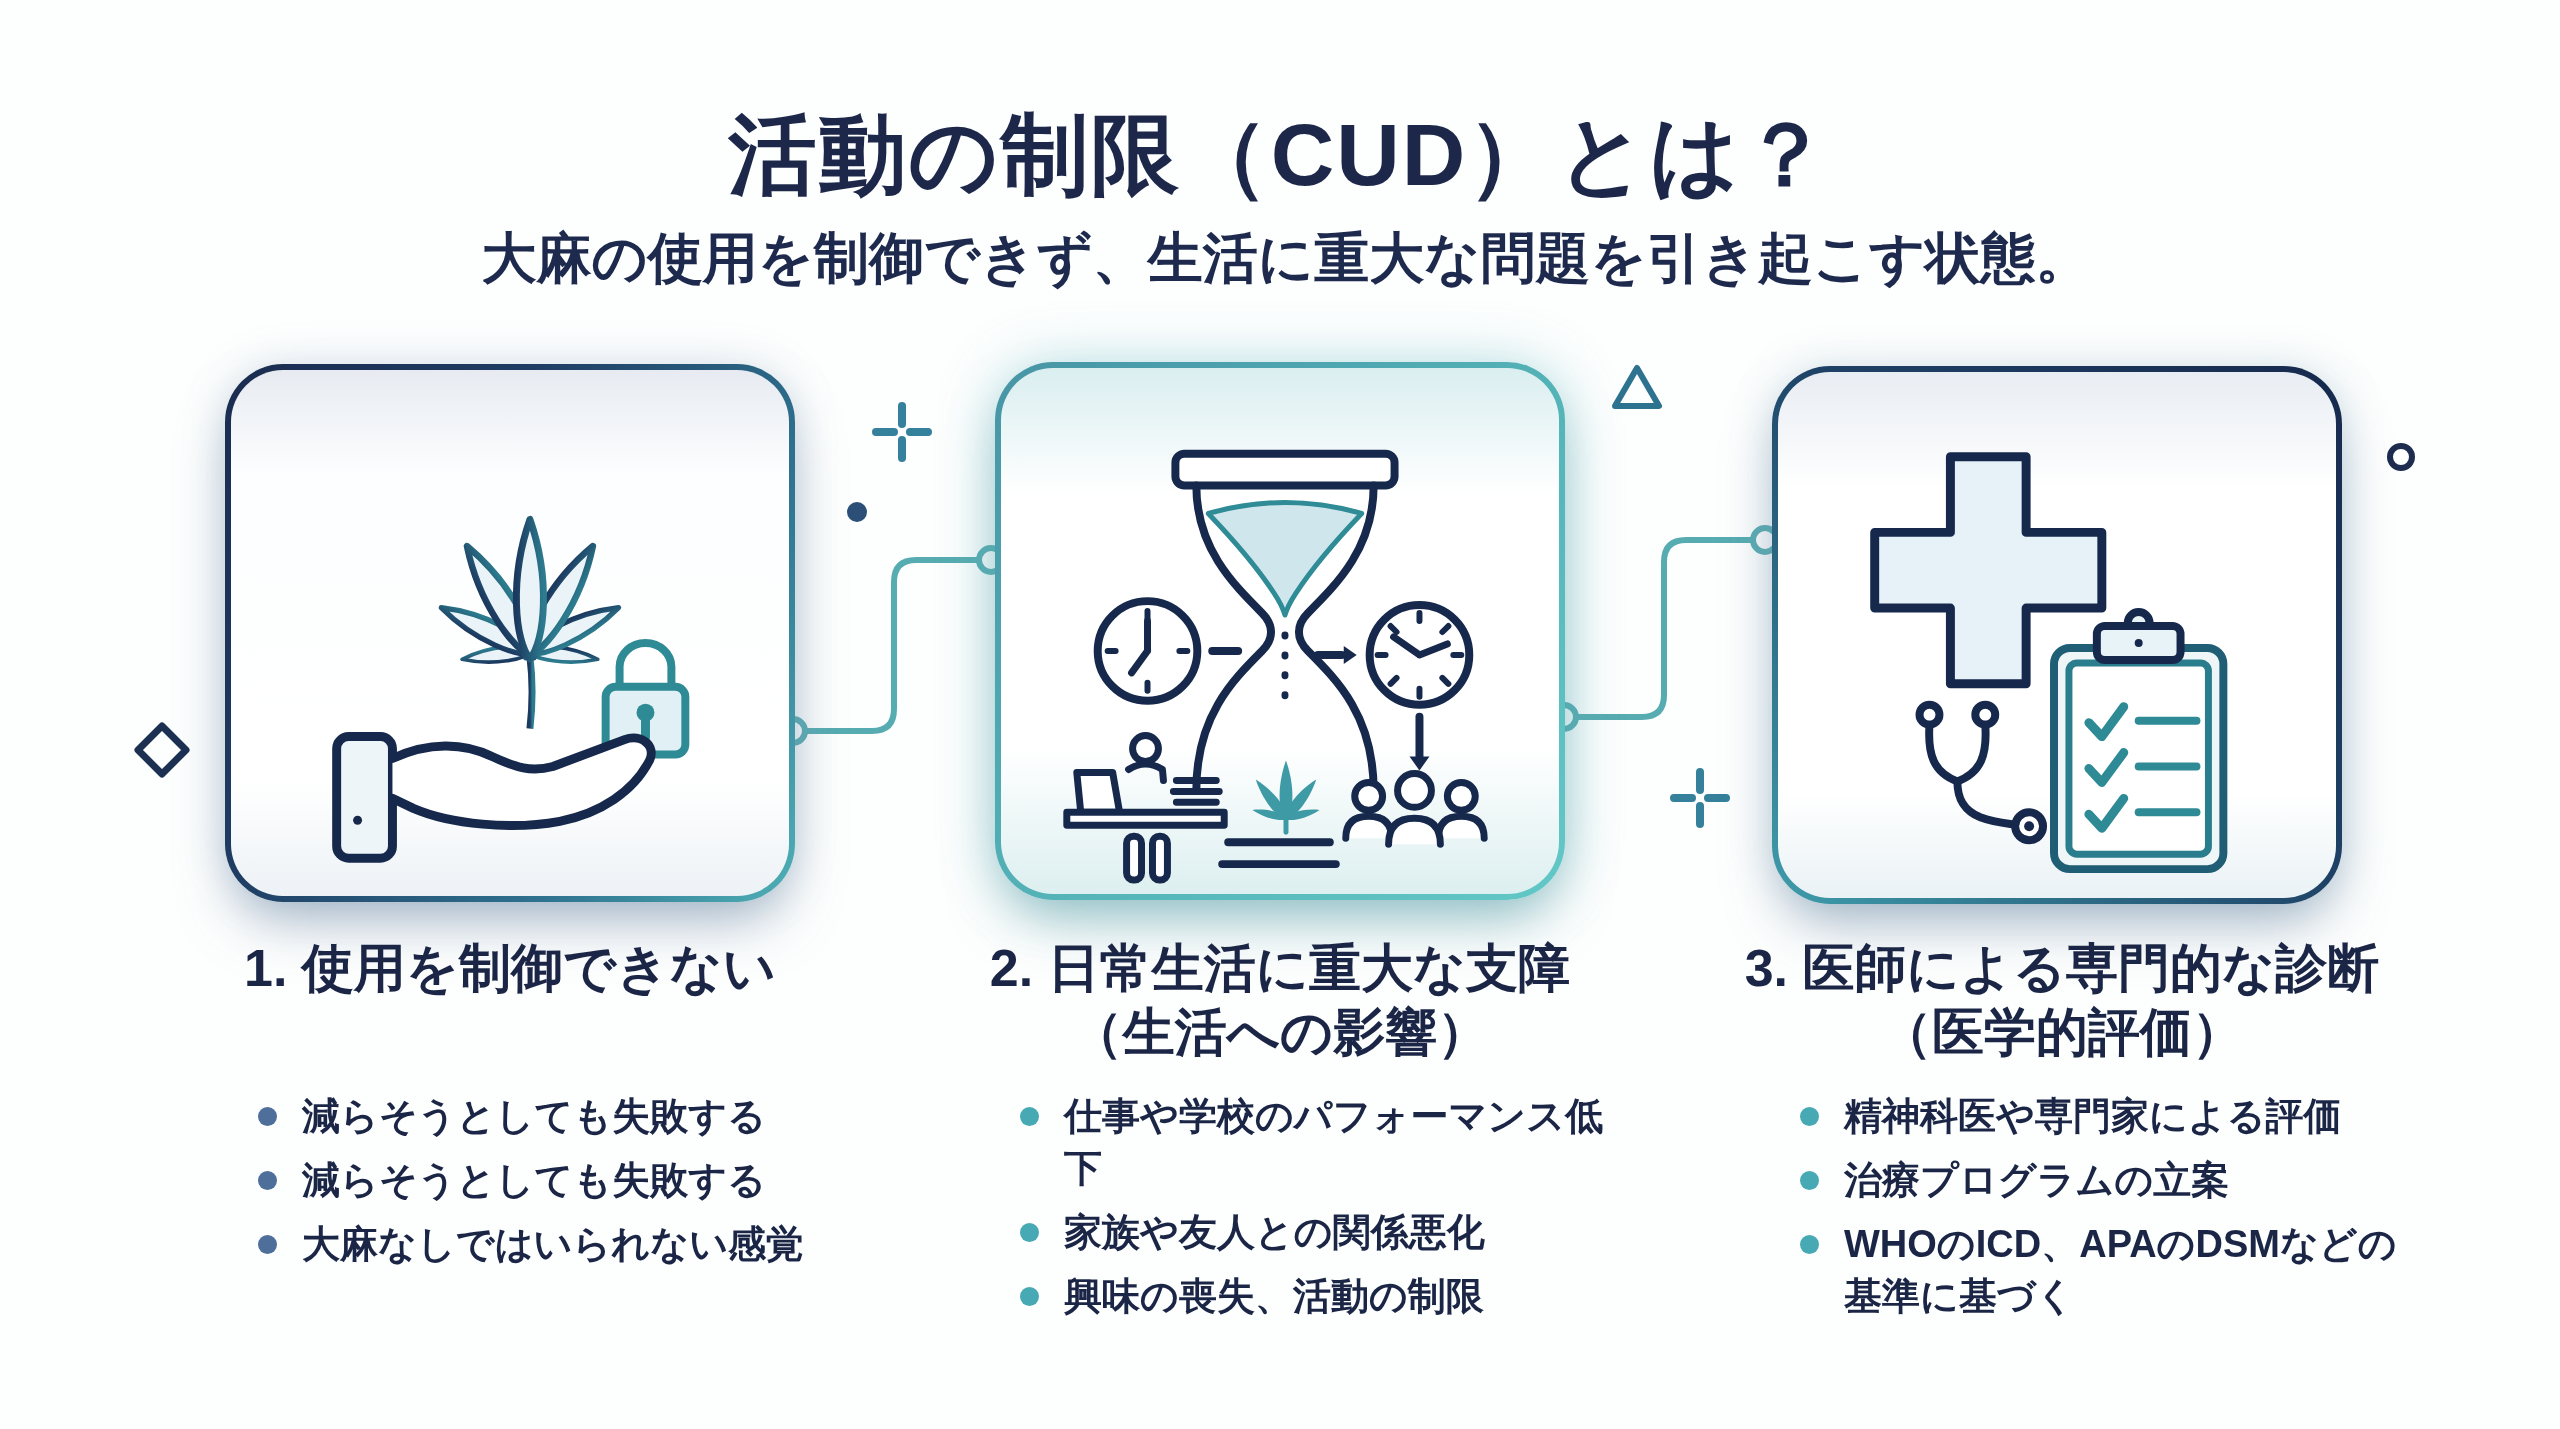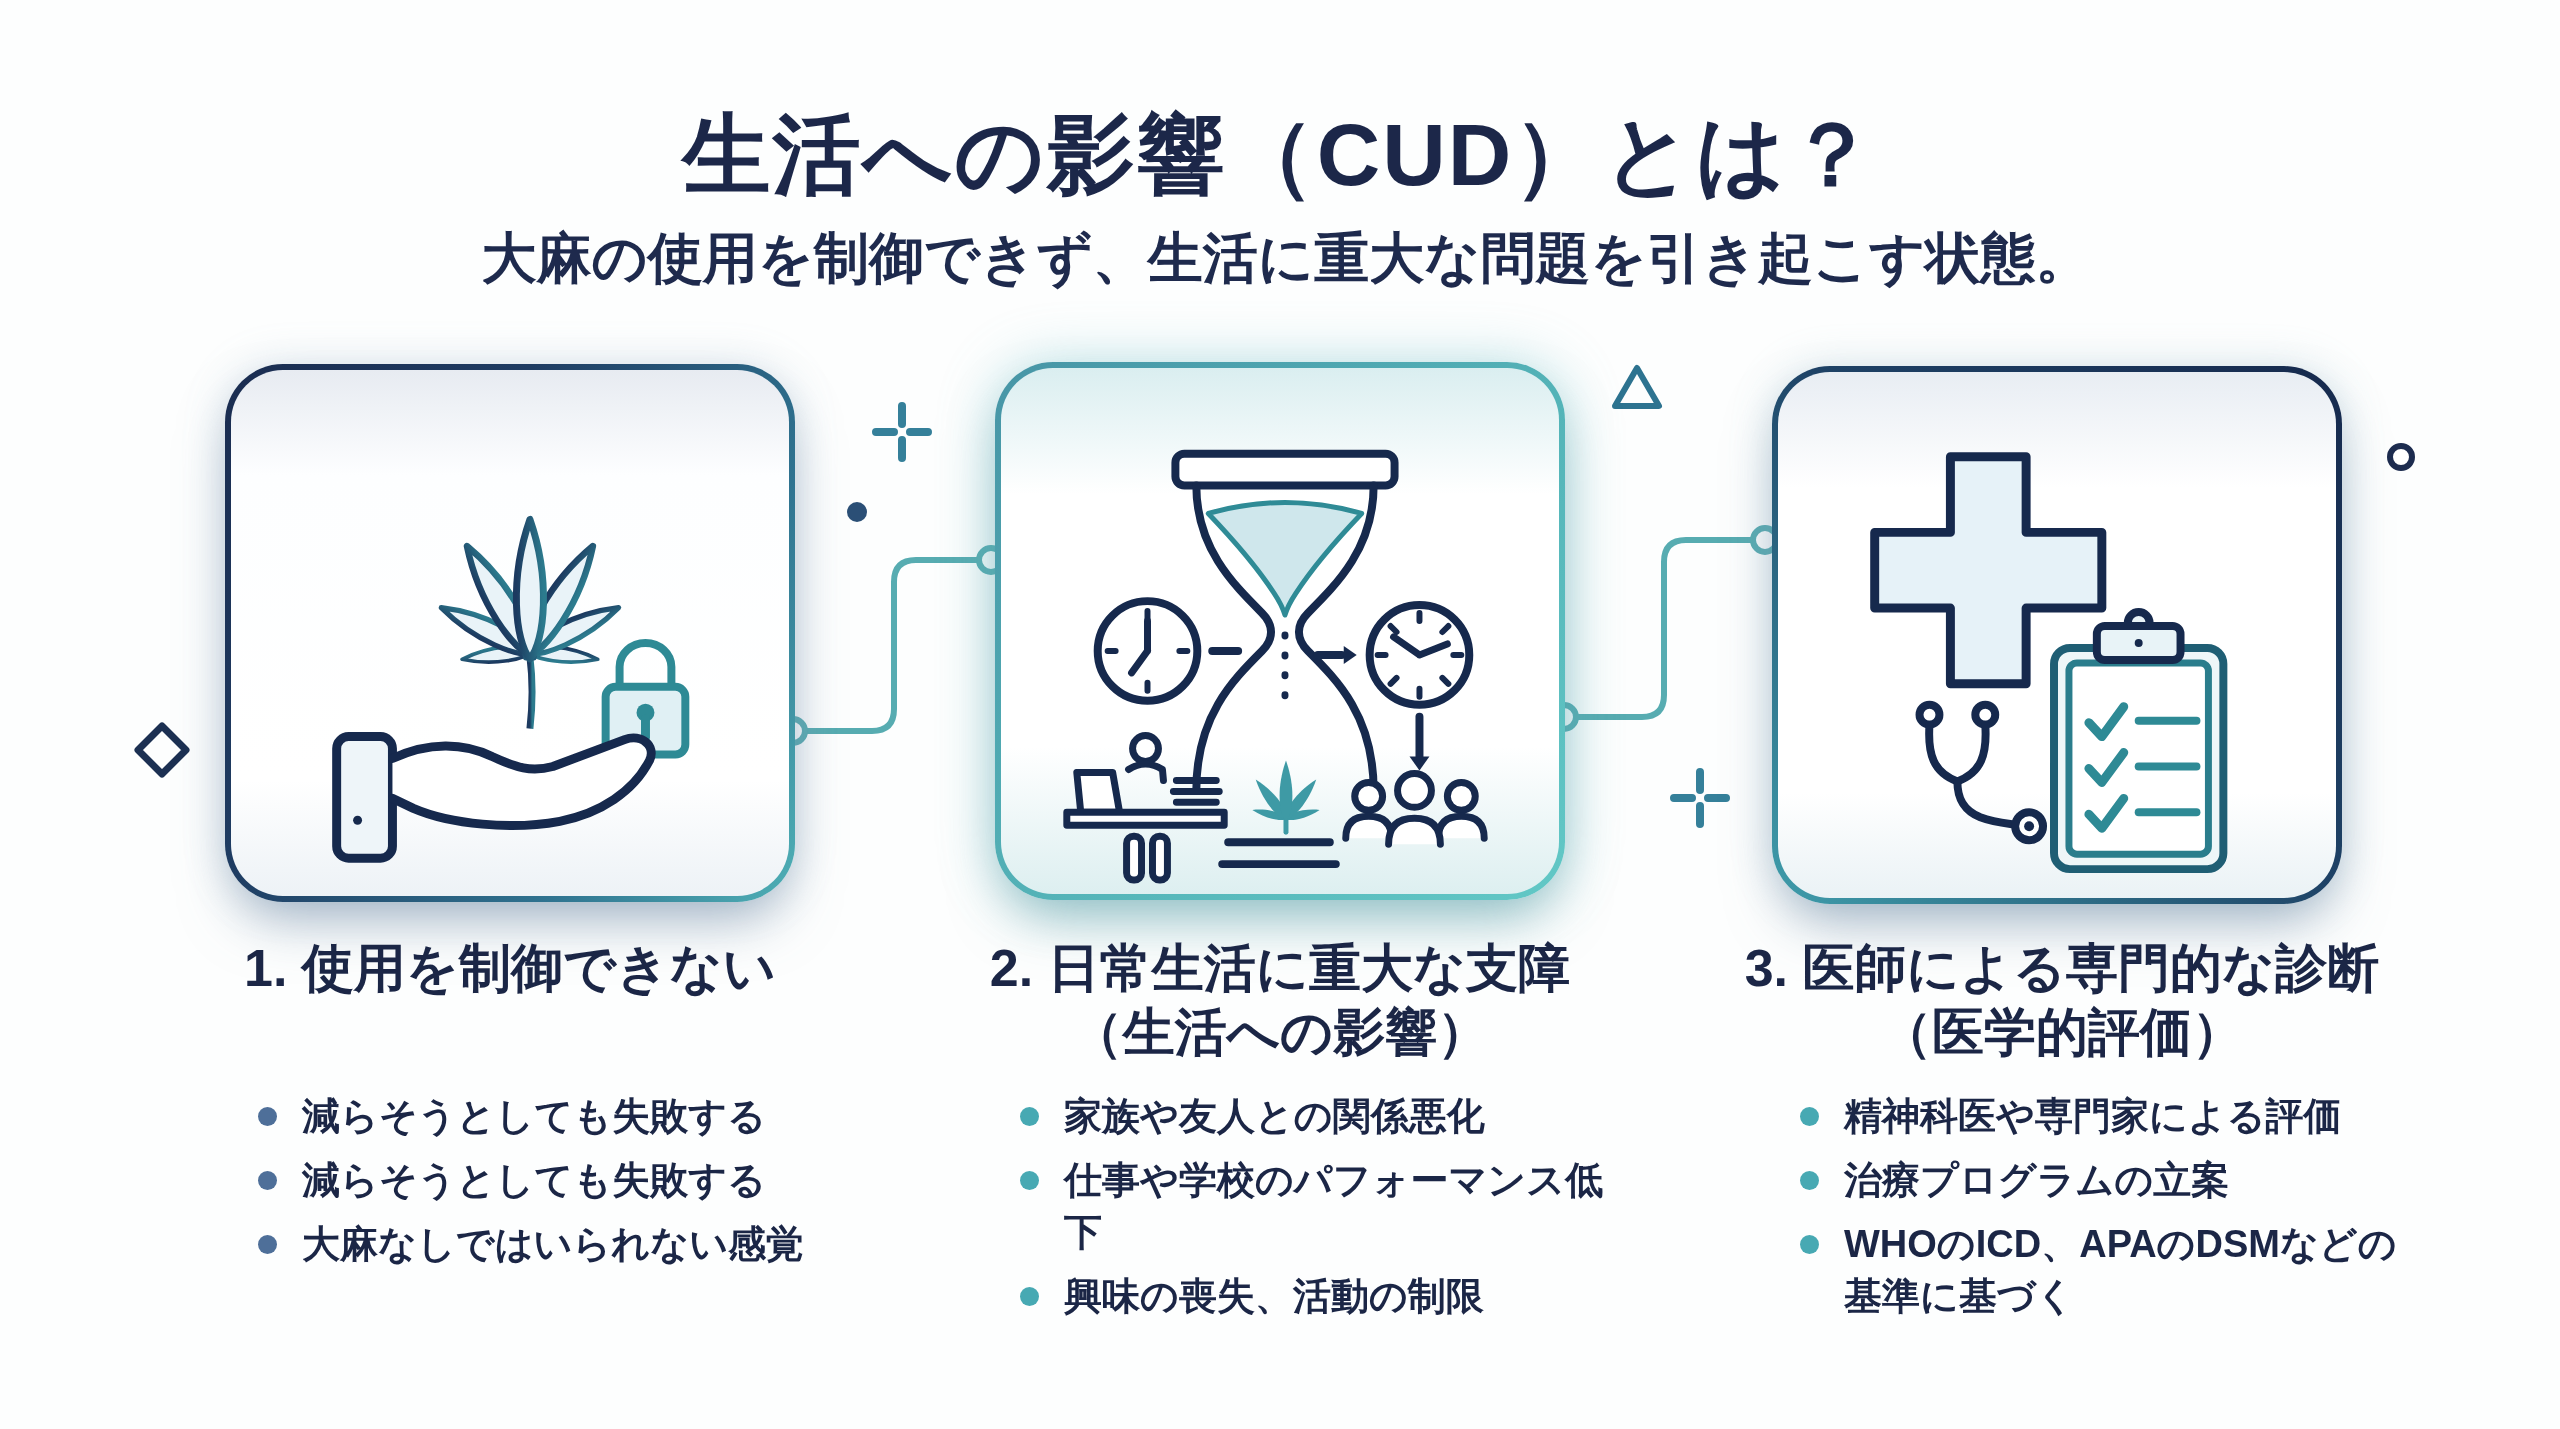--- a/index.html
+++ b/index.html
@@ -65,21 +65,21 @@
     background:var(--dot,#47a9b3);
   }
   .bullets li span{white-space:pre-line;}
   #deco-layer{position:absolute;left:0;top:0;width:2560px;height:1429px;pointer-events:none;}
 </style>
 </head>
 <body>
 
 <div id="stage">
 
-  <div class="title">生活への影響（CUD）とは？</div>
+  <div class="title">活動の制限（CUD）とは？</div>
   <div class="subtitle">大麻の使用を制御できず、生活に重大な問題を引き起こす状態。</div>
 
   <svg id="deco-layer" viewBox="0 0 2560 1429">
     <g fill="none" stroke="#57acb1" stroke-width="6">
       <path d="M806,731 H872 Q894,731 894,709 V582 Q894,560 916,560 H978"></path>
       <circle cx="793" cy="731" r="12" fill="#ffffff"></circle>
       <circle cx="991" cy="560" r="12" fill="#ffffff"></circle>
       <path d="M1577,717 H1642 Q1664,717 1664,695 V562 Q1664,540 1686,540 H1752"></path>
       <circle cx="1564" cy="717" r="12" fill="#ffffff"></circle>
       <circle cx="1765" cy="540" r="12" fill="#ffffff"></circle>
@@ -227,22 +227,22 @@
     <div>3. 医師による専門的な診断</div>
     <div>（医学的評価）</div>
   </div>
 
   <ul class="bullets" id="bullets-1" style="--dot: #4e6f99;">
     <li><span>減らそうとしても失敗する</span></li>
     <li><span>減らそうとしても失敗する</span></li>
     <li><span>大麻なしではいられない感覚</span></li>
   </ul>
   <ul class="bullets" id="bullets-2" style="--dot: #47a9b3;">
+    <li><span>仕事や学校のパフォーマンス低下</span></li>
     <li><span>家族や友人との関係悪化</span></li>
-    <li><span>仕事や学校のパフォーマンス低下</span></li>
     <li><span>興味の喪失、活動の制限</span></li>
   </ul>
   <ul class="bullets" id="bullets-3" style="--dot: #47a9b3;">
     <li><span>精神科医や専門家による評価</span></li>
     <li><span>治療プログラムの立案</span></li>
     <li><span>WHOのICD、APAのDSMなどの
 基準に基づく</span></li>
   </ul>
 
 </div>

